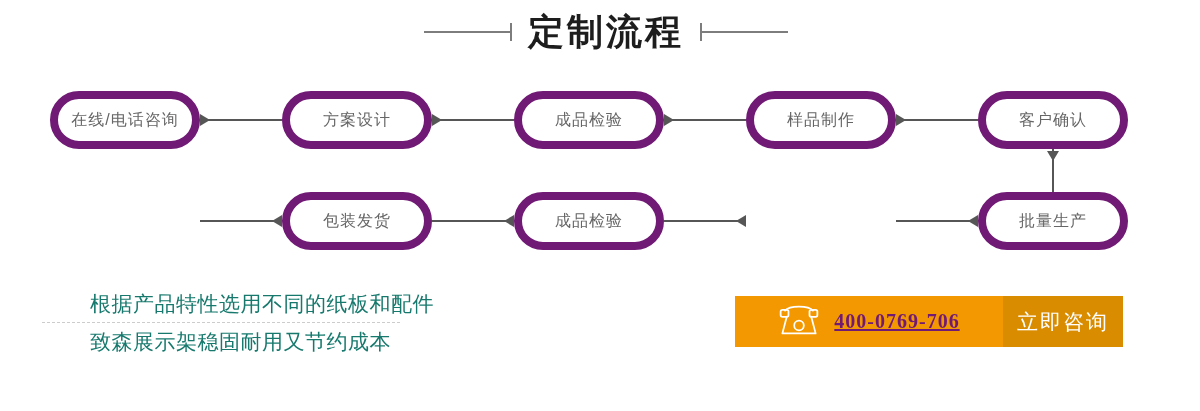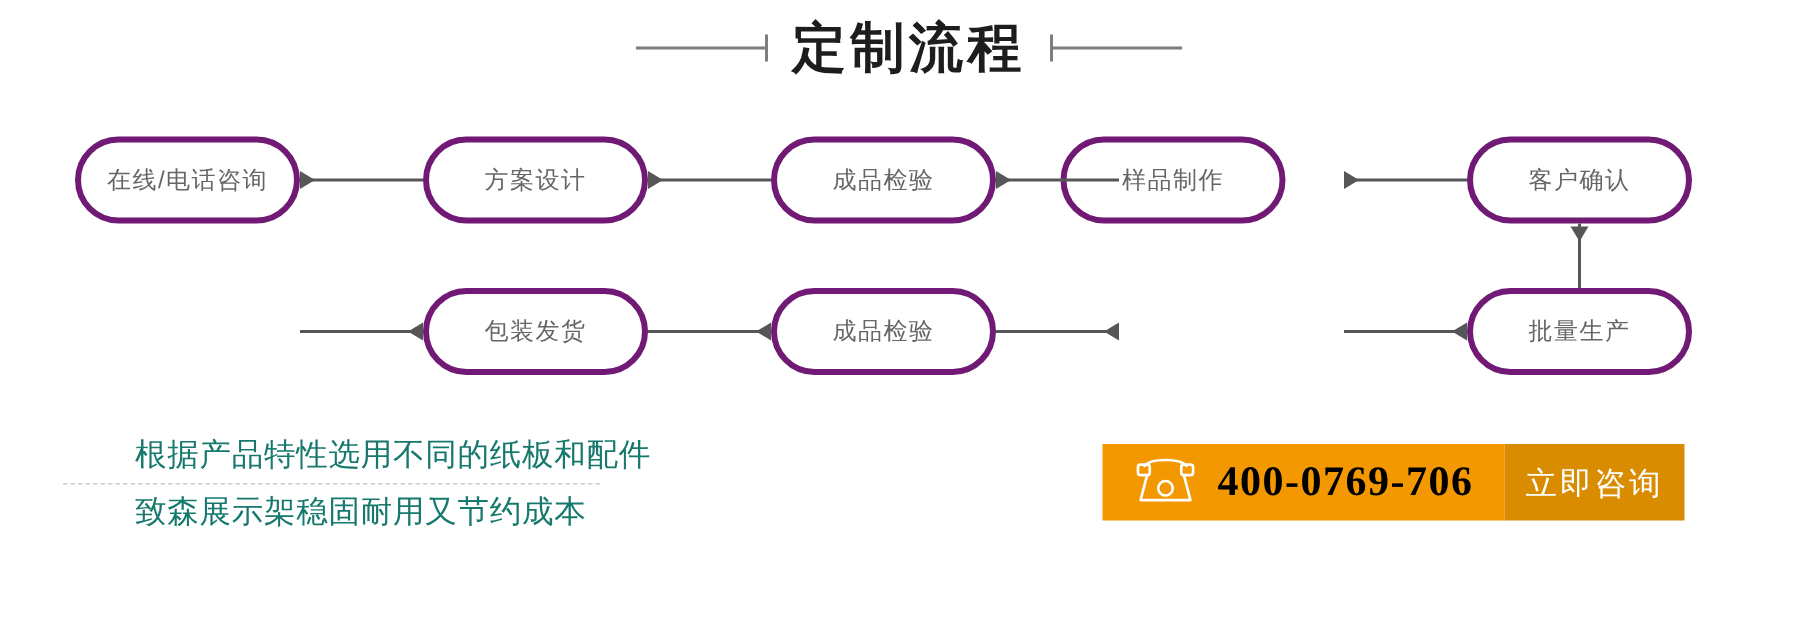--- a/index.html
+++ b/index.html
@@ -22,28 +22,28 @@
   .deco .v-tick { width: 2px; height: 18px; background: #7d7d7d; }
   .page-title {
     font-family: "Liberation Serif", serif;
     font-size: 36px; font-weight: bold; color: #1d1d1d; letter-spacing: 3px;
     line-height: 48px;
   }
 
   
   .pill {
     position: absolute; width: 150px; height: 58px;
-    border: 4px solid #701a75; border-radius: 29px;
+    border: 8px solid #701a75; border-radius: 29px;
     background: #ffffff;
     display: flex; align-items: center; justify-content: center;
     font-size: 16px; color: #666666; letter-spacing: 1px;
   }
   .row1 { top: 91px; }
   .row2 { top: 192px; }
-  .px0 { left: 50px; } .px1 { left: 282px; } .px2 { left: 514px; } .px3 { left: 707px; text-align: right; } .px4 { left: 978px; }
+  .px0 { left: 50px; } .px1 { left: 282px; } .px2 { left: 514px; } .px3 { left: 746px; text-align: right; } .px4 { left: 978px; }
 
   .conn-h { position: absolute; height: 2px; background: #565656; width: 82px; }
   .conn-h.r1 { top: 119px; }
   .conn-h.r2 { top: 220px; }
   .g0 { left: 200px; } .g1 { left: 432px; } .g2 { left: 664px; } .g3 { left: 896px; }
 
   .arrow { position: absolute; width: 0; height: 0; }
   .arrow.right {
     border-top: 6px solid transparent; border-bottom: 6px solid transparent;
     border-left: 10px solid #565656;
@@ -79,22 +79,23 @@
     position: absolute; left: 735px; top: 296px; width: 388px; height: 51px;
     display: flex;
   }
   .contact-main {
     flex: 1; background: #f39800;
     display: flex; align-items: center; justify-content: center; gap: 14px;
   }
   .phone-icon-wrap { display: flex; align-items: center; }
   .phone-number {
     font-family: "Liberation Serif", serif;
-    font-size: 28px; font-weight: bold; color: #000000; letter-spacing: 1px;
+    font-size: 20px; font-weight: bold; color: #701a75; letter-spacing: 1px;
     white-space: nowrap;
+    text-decoration: underline;
   }
   .contact-cta {
     width: 120px; background: #d98c00; cursor: pointer;
     display: flex; align-items: center; justify-content: center;
     font-family: Liberation Serif, serif;
     font-size: 21px; color: #ffffff; letter-spacing: 2px;
     white-space: nowrap;
   }
 </style>
 </head>

